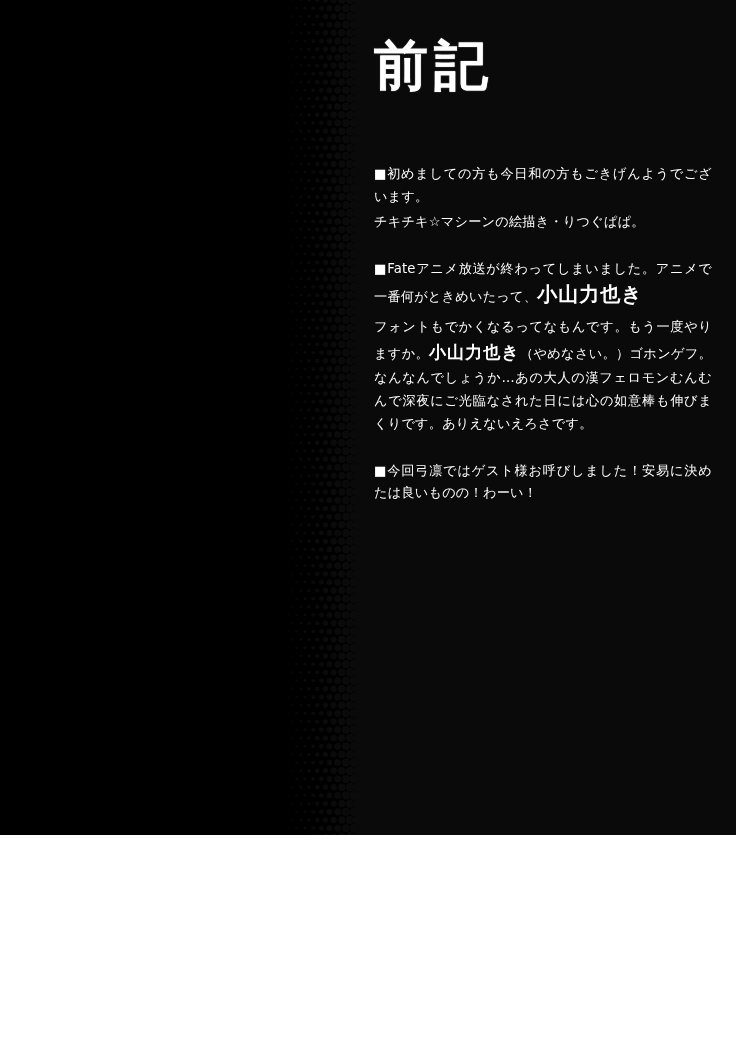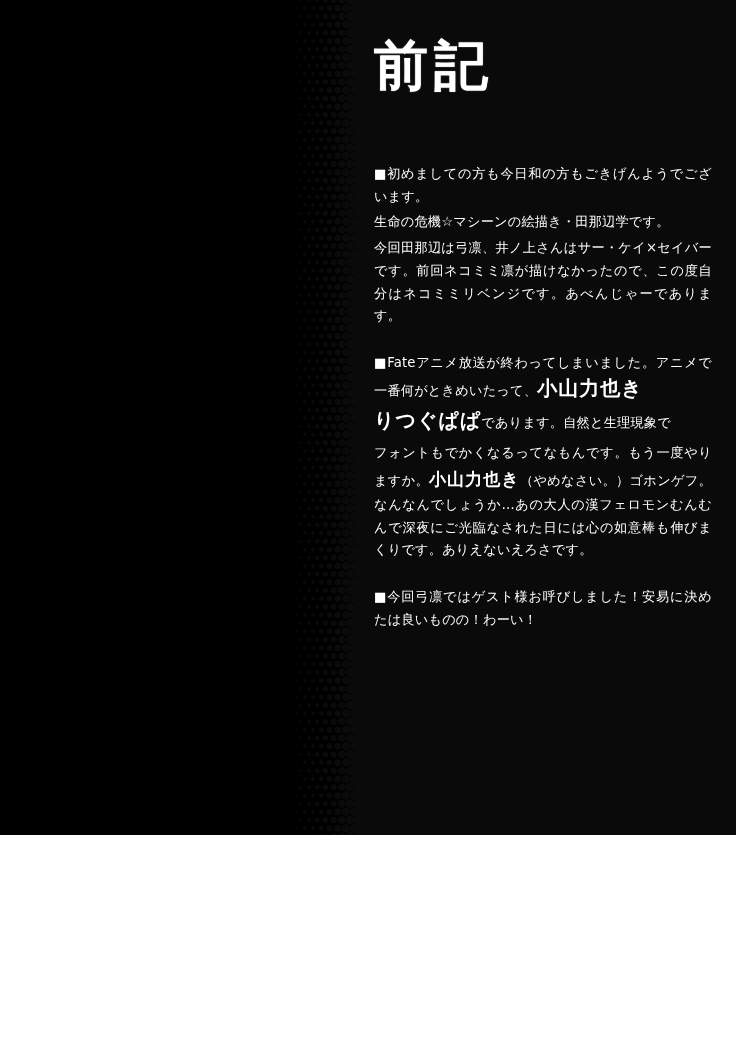--- a/index.html
+++ b/index.html
@@ -1387,28 +1387,24 @@
           <circle cx="82.0" cy="1049.6" r="4.35"></circle>
           <circle cx="90.2" cy="1049.6" r="4.95"></circle>
         </g>
     </svg>
   </div>
 
   <div id="title">前記</div>
 
   <div id="body-col">
     <p class="para">■初めましての方も今日和の方もごきげんようでございます。</p>
-    <p class="para" style="margin-top:-14px;">生命の危機☆マシーンの絵描き・田那辺学です。</p>
-    <p class="para" style="margin-top:-14px;">今回田那辺は弓凛、井ノ上さんはサー・ケイ×セイバーです。前回ネコミミ凛が描けなかったので、この度自分はネコミミリベンジです。あべんじゃーであります。</p>
+    <p class="para" style="margin-top:-14px;">チキチキ☆マシーンの絵描き・りつぐぱぱ。</p>
 
     <p class="para gap-para">
       <span>■Fateアニメ放送が終わってしまいました。アニメで一番何がときめいたって、</span><span class="big">小山力也き</span>
-    </p>
-    <p class="para" style="margin-top:-12px;">
-      <span class="big">りつぐぱぱ</span><span>であります。自然と生理現象で</span>
     </p>
     <p class="para" style="margin-top:-10px;">
       <span>フォントもでかくなるってなもんです。もう一度やりますか。</span><span class="mid">小山力也き</span><span>（やめなさい。）ゴホンゲフ。なんなんでしょうか…あの大人の漢フェロモンむんむんで深夜にご光臨なされた日には心の如意棒も伸びまくりです。ありえないえろさです。</span>
     </p>
 
     <p class="para gap-para">■今回弓凛ではゲスト様お呼びしました！安易に決めたは良いものの！わーい！</p>
 
   </div>
 
 </div>

